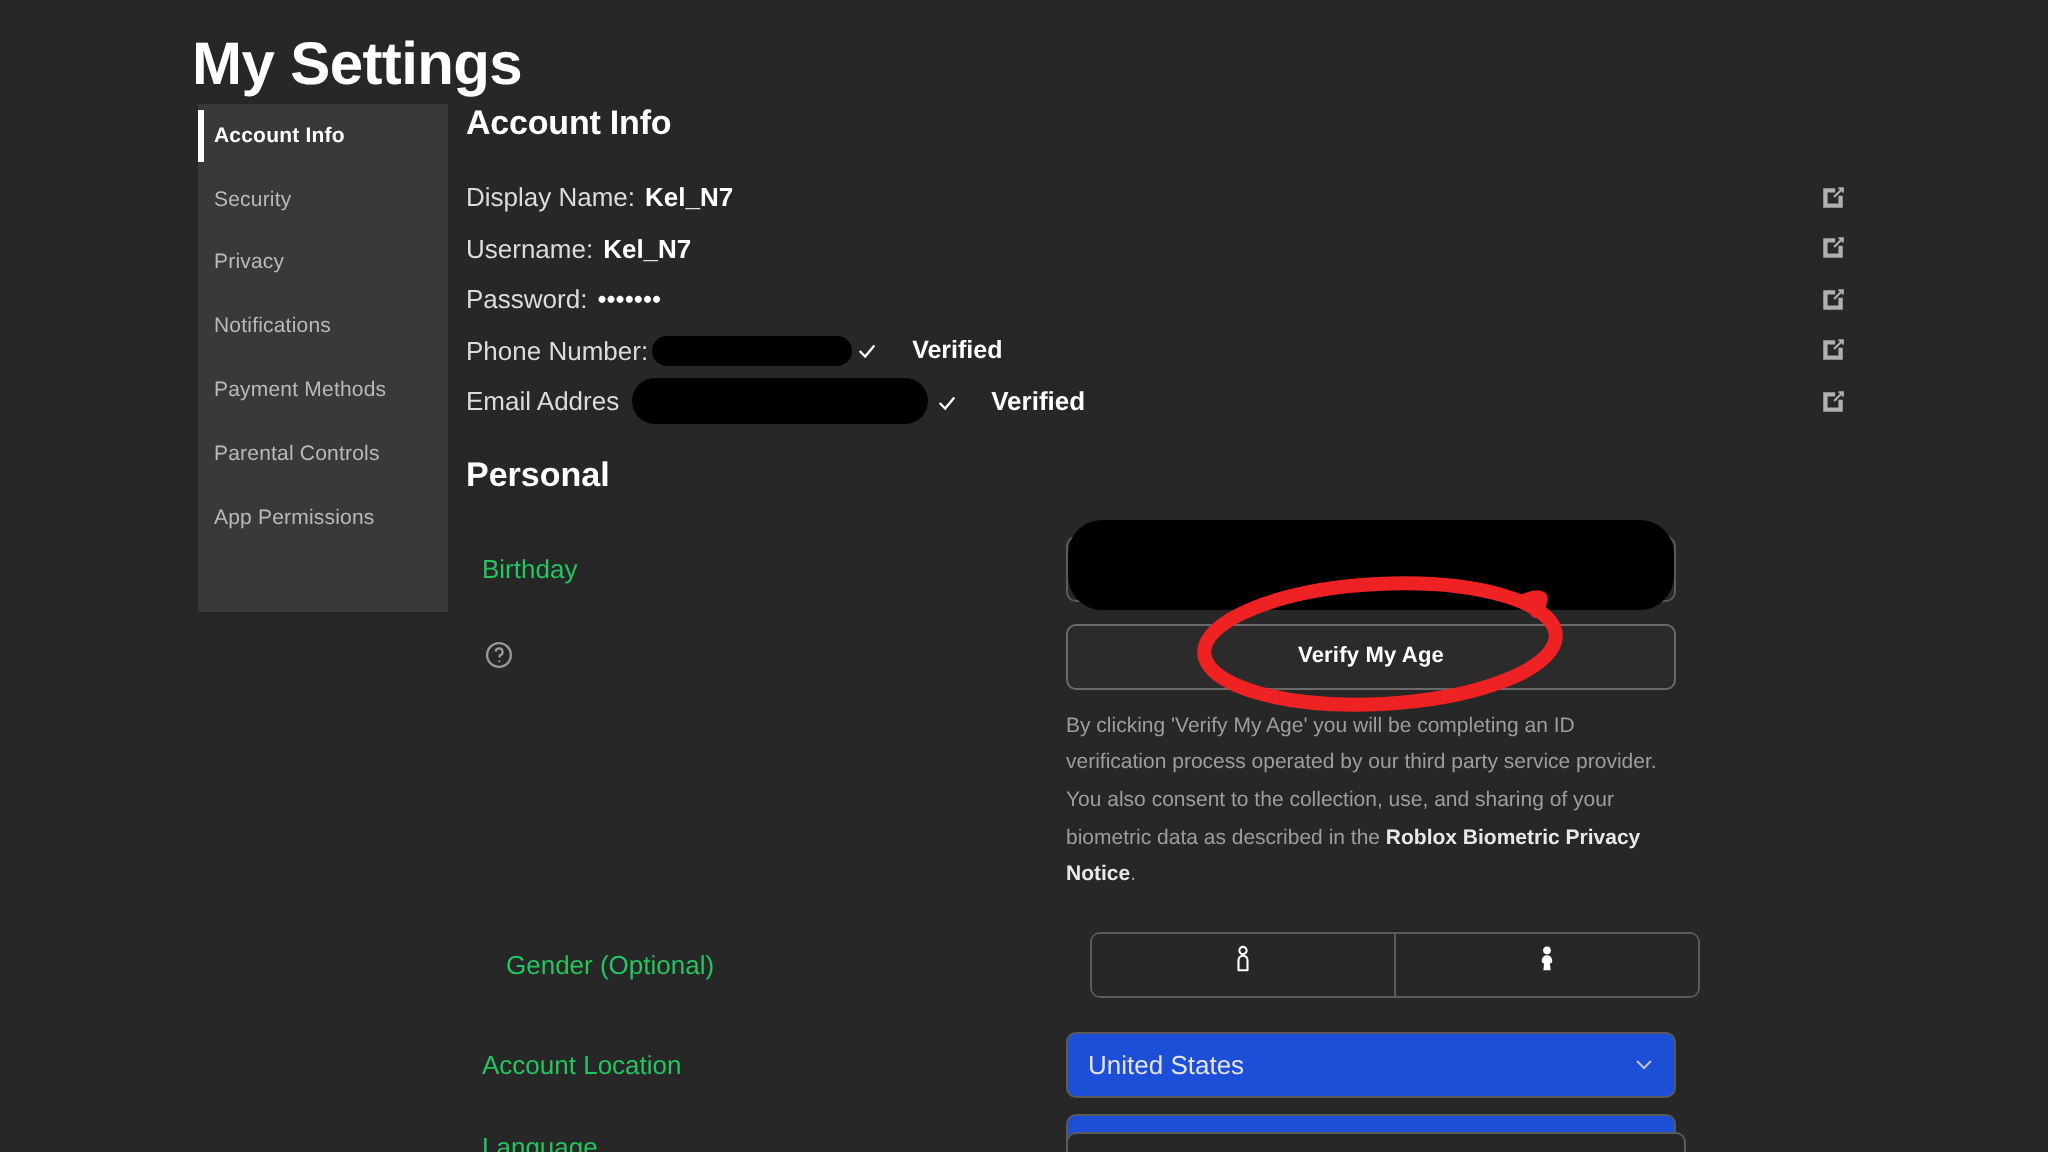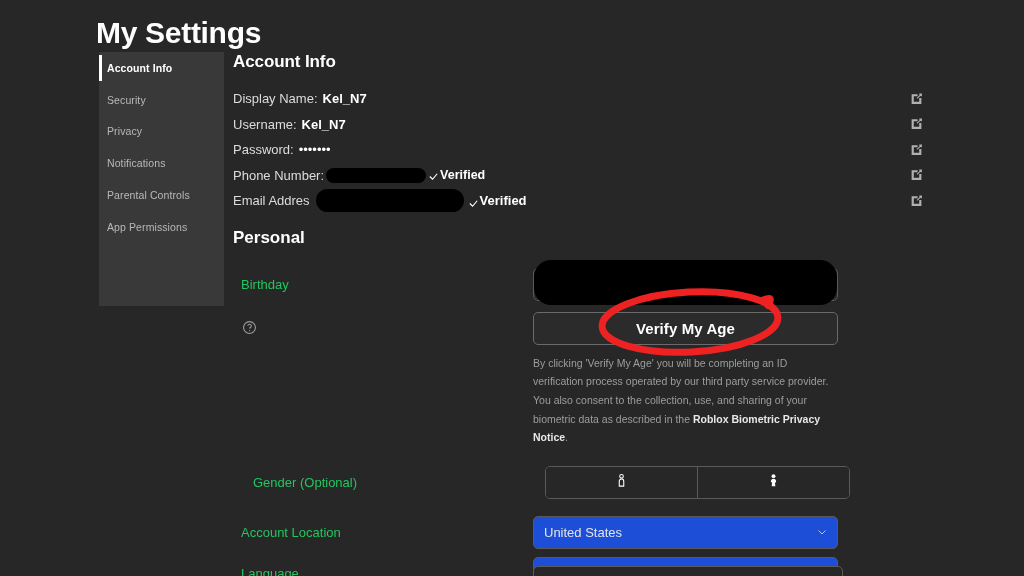--- a/index.html
+++ b/index.html
@@ -101,26 +101,27 @@
   .acct-value.plain { font-weight: normal; }
   .redaction {
     background: #000000;
     border-radius: 9px;
     height: 15px;
     display: inline-block;
     vertical-align: middle;
   }
   .verified {
     display: inline-flex;
-    align-items: flex-end;
+    align-items: center;
     font-size: 12.5px;
     font-weight: bold;
     color: #ffffff;
     margin-left: 2px;
     white-space: nowrap;
+    gap: 16px;
   }
   .verified .chk {
     width: 11px;
     height: 11px;
     margin-right: 1px;
     display: inline-block;
   }
   .edit-icon {
     position: absolute;
     right: -50px;
@@ -177,21 +178,21 @@
     border-radius: 17px;
   }
   .verify-btn {
     height: 31px;
     border: 1px solid #6a6a6a;
     border-radius: 5px;
     background: #2b2b2b;
     display: flex;
     align-items: center;
     justify-content: center;
-    font-size: 15px;
+    font-size: 11px;
     font-weight: bold;
     color: #ffffff;
     letter-spacing: 0.1px;
   }
   .help-icon {
     position: absolute;
     left: 9px;
     top: 8px;
     width: 15px;
     height: 15px;
@@ -282,20 +283,23 @@
       <span>Account Info</span>
     </div>
     <div class="side-item">
       <span>Security</span>
     </div>
     <div class="side-item">
       <span>Privacy</span>
     </div>
     <div class="side-item">
       <span>Notifications</span>
+    </div>
+    <div class="side-item">
+      <span>Payment Methods</span>
     </div>
     <div class="side-item">
       <span>Parental Controls</span>
     </div>
     <div class="side-item">
       <span>App Permissions</span>
     </div>
   </div>
 
   <div class="main">

